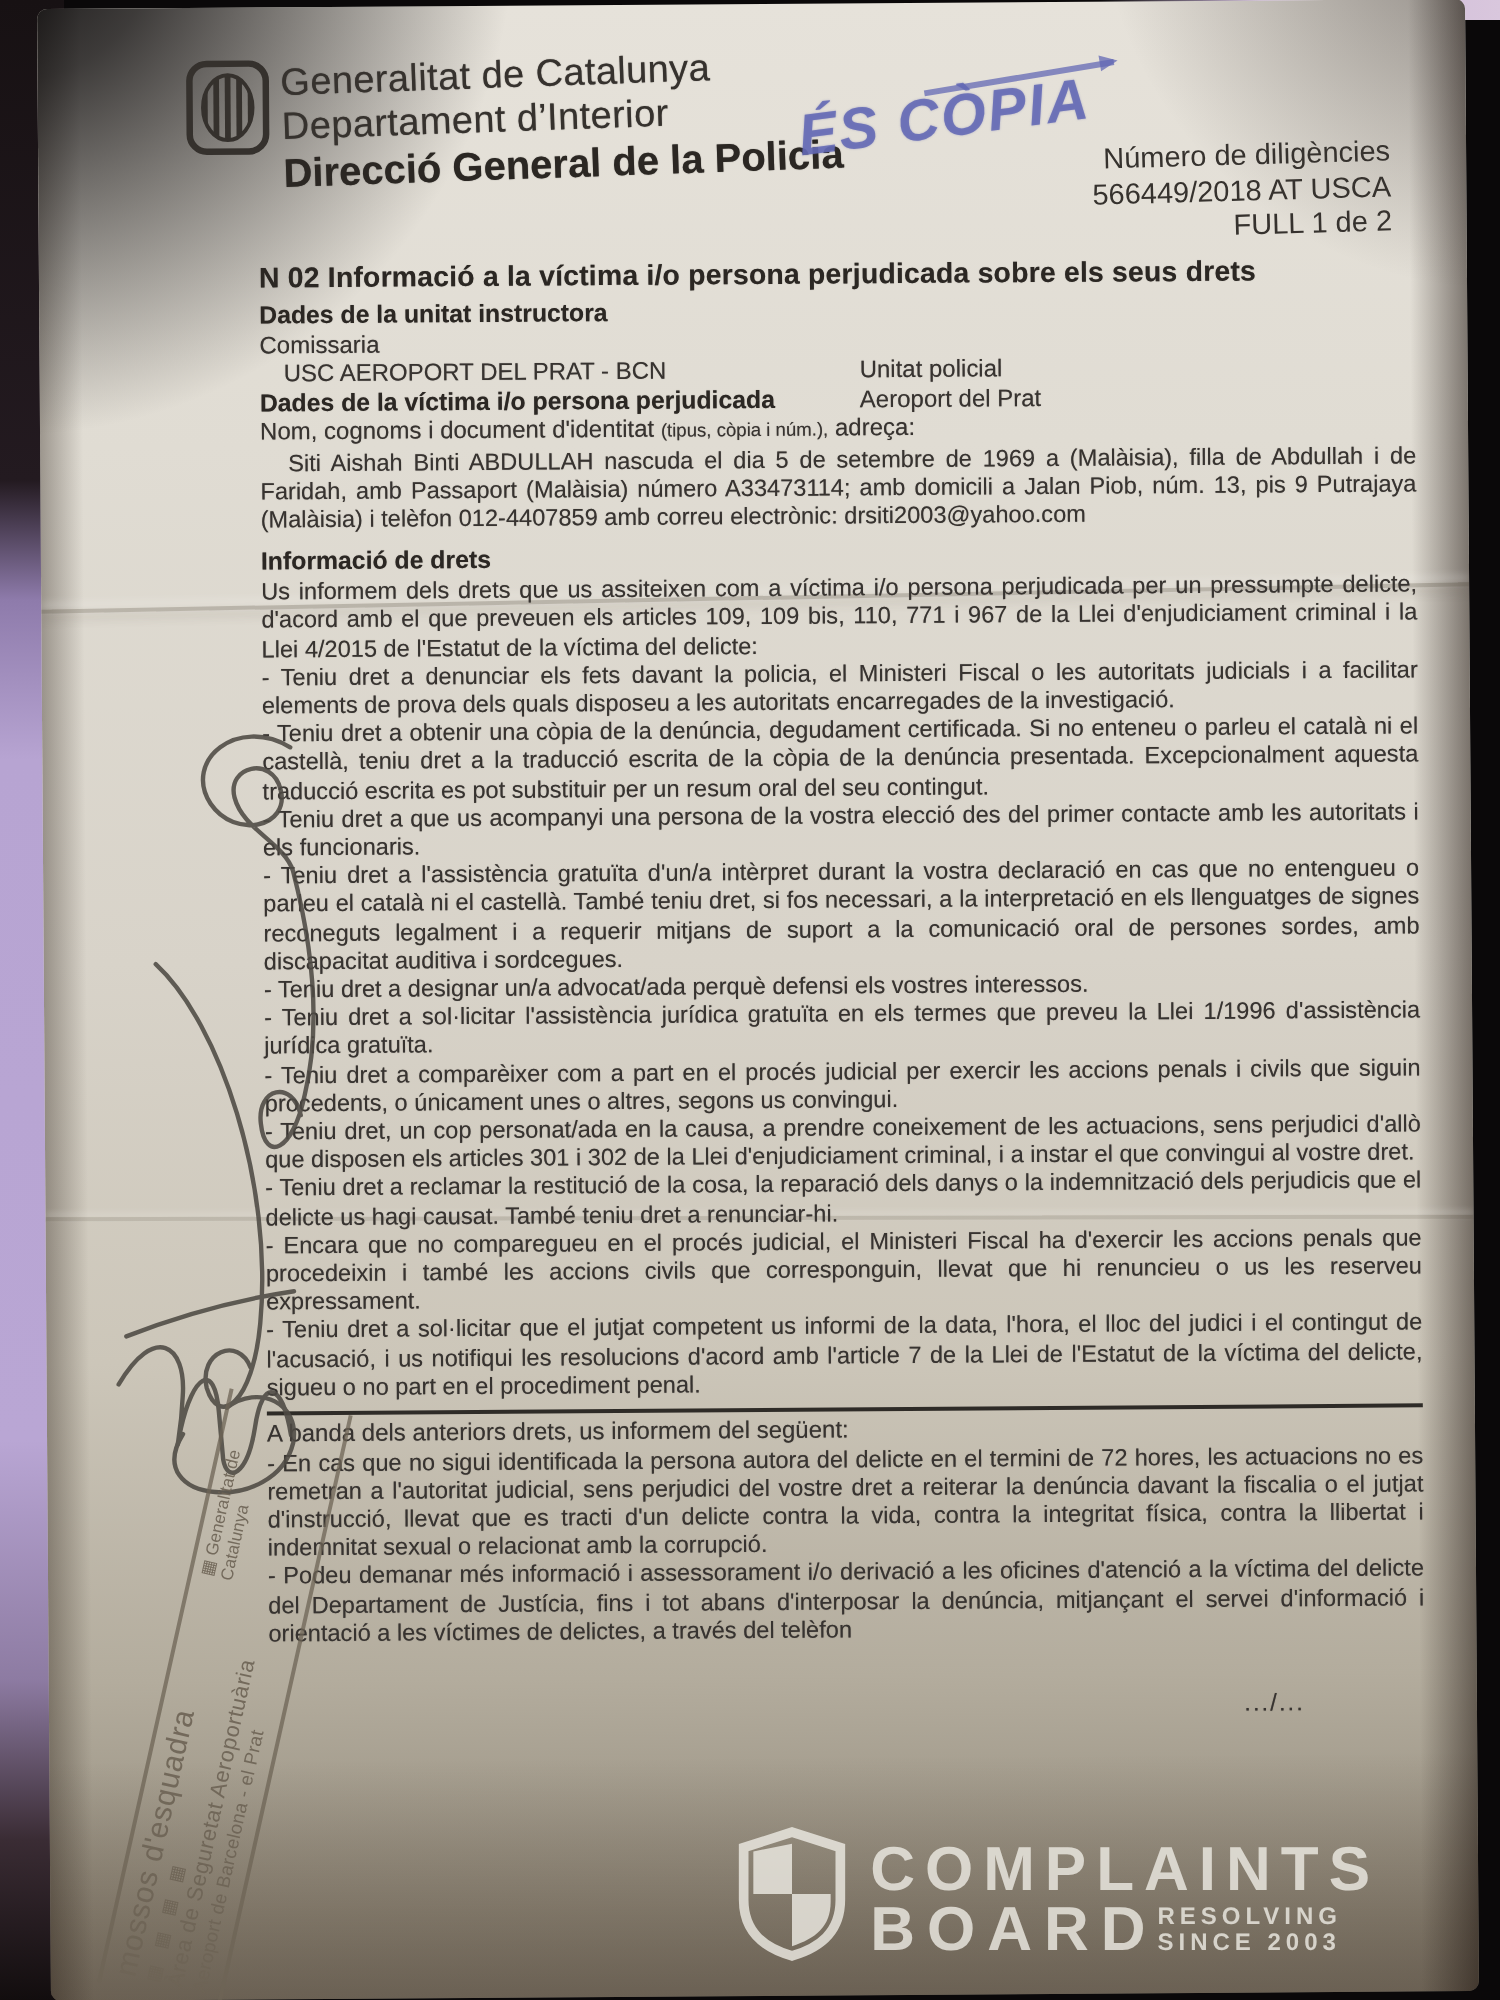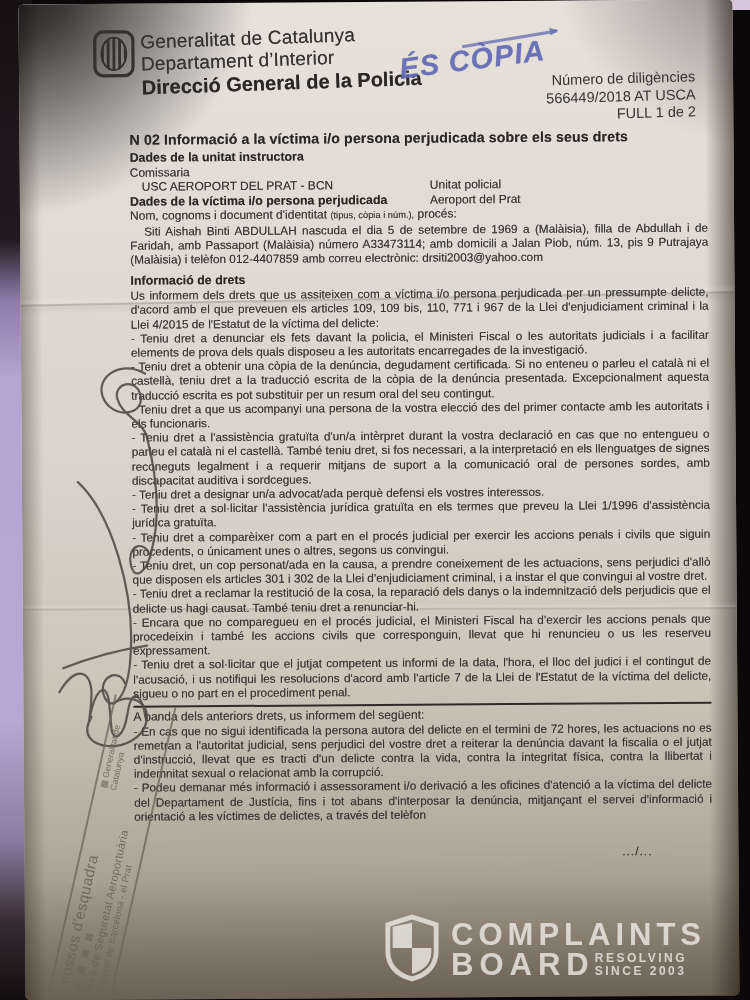--- a/index.html
+++ b/index.html
@@ -74,21 +74,21 @@
   .side-stamp-inner { border-top:2px solid rgba(110,100,86,0.75); border-bottom:2px solid rgba(110,100,86,0.75);
     padding:3px 6px 4px 6px; }
   .ss-row1 { display:flex; justify-content:space-between; align-items:flex-start; }
   .ss-mossos { font-size:15px; letter-spacing:0.4px; }
   .ss-gencat { font-size:8.6px; width:88px; text-align:left; line-height:9.5px; }
   .ss-blocks { font-size:9px; letter-spacing:3px; line-height:10px; }
   .ss-area { font-size:11px; line-height:13px; margin-top:1px; letter-spacing:0.3px; }
   .ss-airport { font-size:9.3px; line-height:11px; letter-spacing:0.2px; }
 
   
-  .watermark { position:absolute; right:44px; bottom:14px; z-index:6; display:flex; align-items:center;
+  .watermark { position:absolute; right:60px; bottom:14px; z-index:6; display:flex; align-items:center;
     color:rgba(236,233,226,0.82); }
   .wm-shield { margin-right:10px; }
   .wm-line1 { font-size:31px; font-weight:bold; letter-spacing:5px; line-height:30px; }
   .wm-row2 { display:flex; align-items:center; }
   .wm-line2 { font-size:31px; font-weight:bold; letter-spacing:6px; line-height:30px; }
   .wm-tag { margin-left:0; font-size:12px; letter-spacing:2.5px; line-height:13px; font-weight:bold; }
 </style>
 </head>
 <body>
 
@@ -147,21 +147,21 @@
         </div>
         <div class="unit-col-right">
           <div class="plain">Unitat policial</div>
           <div class="plain">Aeroport del Prat</div>
         </div>
       </div>
 
       <div class="plain">
         <span>Nom, cognoms i document d'identitat</span>
         <span class="id-label-small">(tipus, còpia i núm.),</span>
-        <span>procés:</span>
+        <span>adreça:</span>
       </div>
       <div class="victim-par">Siti Aishah Binti ABDULLAH nascuda el dia 5 de setembre de 1969 a (Malàisia), filla de Abdullah i de Faridah, amb Passaport (Malàisia) número A33473114; amb domicili a Jalan Piob, núm. 13, pis 9 Putrajaya (Malàisia) i telèfon 012-4407859 amb correu electrònic: drsiti2003@yahoo.com</div>
 
       <div class="rights-heading">Informació de drets</div>
       <p class="par">Us informem dels drets que us assiteixen com a víctima i/o persona perjudicada per un pressumpte delicte, d'acord amb el que preveuen els articles 109, 109 bis, 110, 771 i 967 de la Llei d'enjudiciament criminal i la Llei 4/2015 de l'Estatut de la víctima del delicte:</p>
 
       <p class="par">- Teniu dret a denunciar els fets davant la policia, el Ministeri Fiscal o les autoritats judicials i a facilitar elements de prova dels quals disposeu a les autoritats encarregades de la investigació.</p>
       <p class="par">- Teniu dret a obtenir una còpia de la denúncia, degudament certificada. Si no enteneu o parleu el català ni el castellà, teniu dret a la traducció escrita de la còpia de la denúncia presentada. Excepcionalment aquesta traducció escrita es pot substituir per un resum oral del seu contingut.</p>
       <p class="par">- Teniu dret a que us acompanyi una persona de la vostra elecció des del primer contacte amb les autoritats i els funcionaris.</p>
       <p class="par">- Teniu dret a l'assistència gratuïta d'un/a intèrpret durant la vostra declaració en cas que no entengueu o parleu el català ni el castellà. També teniu dret, si fos necessari, a la interpretació en els llenguatges de signes reconeguts legalment i a requerir mitjans de suport a la comunicació oral de persones sordes, amb discapacitat auditiva i sordcegues.</p>

